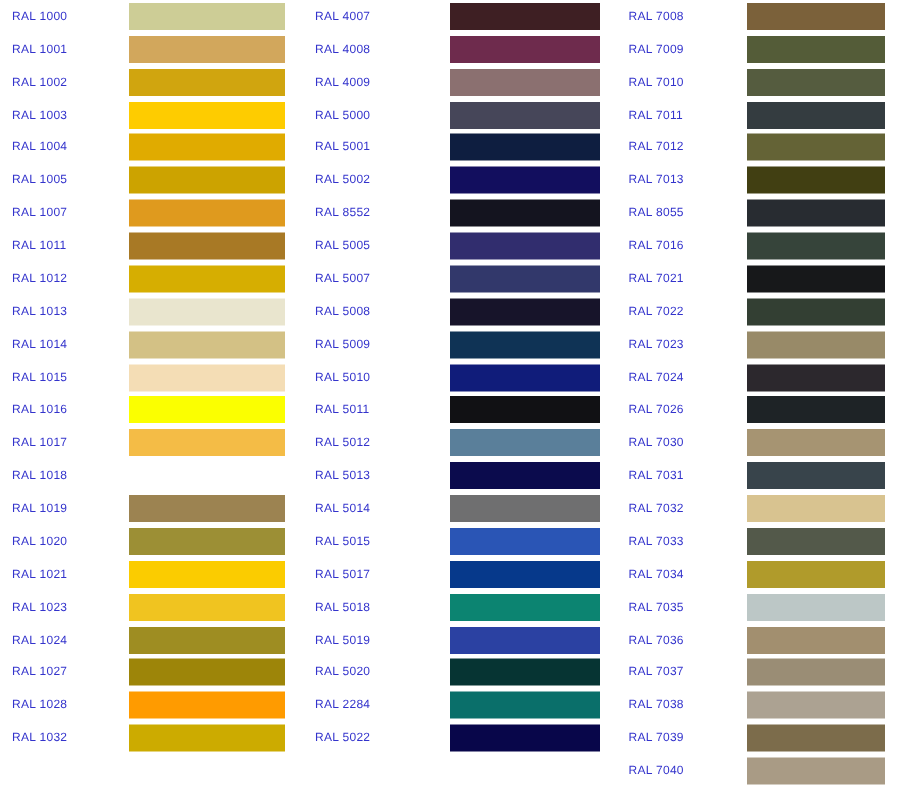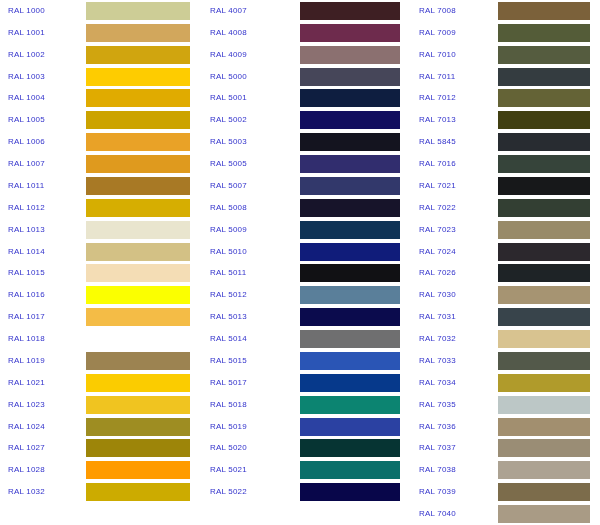--- a/index.html
+++ b/index.html
@@ -80,24 +80,20 @@
       </div>
       <div class="swatch-row">
         <span class="ral-label">RAL 1004</span>
         <span class="swatch" style="background-color: rgb(224, 171, 0);"></span>
       </div>
       <div class="swatch-row">
         <span class="ral-label">RAL 1005</span>
         <span class="swatch" style="background-color: rgb(204, 163, 0);"></span>
       </div>
       <div class="swatch-row">
-        <span class="ral-label">RAL 1006</span>
-        <span class="swatch" style="background-color: rgb(233, 162, 39);"></span>
-      </div>
-      <div class="swatch-row">
         <span class="ral-label">RAL 1007</span>
         <span class="swatch" style="background-color: rgb(223, 154, 30);"></span>
       </div>
       <div class="swatch-row">
         <span class="ral-label">RAL 1011</span>
         <span class="swatch" style="background-color: rgb(168, 121, 37);"></span>
       </div>
       <div class="swatch-row">
         <span class="ral-label">RAL 1012</span>
         <span class="swatch" style="background-color: rgb(214, 174, 1);"></span>
@@ -124,20 +120,24 @@
       </div>
       <div class="swatch-row">
         <span class="ral-label">RAL 1018</span>
         <span class="swatch"></span>
       </div>
       <div class="swatch-row">
         <span class="ral-label">RAL 1019</span>
         <span class="swatch" style="background-color: rgb(156, 131, 81);"></span>
       </div>
       <div class="swatch-row">
+        <span class="ral-label">RAL 1020</span>
+        <span class="swatch" style="background-color: rgb(156, 143, 53);"></span>
+      </div>
+      <div class="swatch-row">
         <span class="ral-label">RAL 1021</span>
         <span class="swatch" style="background-color: rgb(251, 204, 0);"></span>
       </div>
       <div class="swatch-row">
         <span class="ral-label">RAL 1023</span>
         <span class="swatch" style="background-color: rgb(240, 196, 32);"></span>
       </div>
       <div class="swatch-row">
         <span class="ral-label">RAL 1024</span>
         <span class="swatch" style="background-color: rgb(158, 141, 34);"></span>
@@ -174,21 +174,21 @@
       </div>
       <div class="swatch-row">
         <span class="ral-label">RAL 5001</span>
         <span class="swatch" style="background-color: rgb(14, 30, 64);"></span>
       </div>
       <div class="swatch-row">
         <span class="ral-label">RAL 5002</span>
         <span class="swatch" style="background-color: rgb(18, 14, 94);"></span>
       </div>
       <div class="swatch-row">
-        <span class="ral-label">RAL 5003</span>
+        <span class="ral-label">RAL 8552</span>
         <span class="swatch" style="background-color: rgb(20, 20, 31);"></span>
       </div>
       <div class="swatch-row">
         <span class="ral-label">RAL 5005</span>
         <span class="swatch" style="background-color: rgb(49, 45, 110);"></span>
       </div>
       <div class="swatch-row">
         <span class="ral-label">RAL 5007</span>
         <span class="swatch" style="background-color: rgb(50, 56, 107);"></span>
       </div>
@@ -234,21 +234,21 @@
       </div>
       <div class="swatch-row">
         <span class="ral-label">RAL 5019</span>
         <span class="swatch" style="background-color: rgb(43, 65, 162);"></span>
       </div>
       <div class="swatch-row">
         <span class="ral-label">RAL 5020</span>
         <span class="swatch" style="background-color: rgb(6, 52, 51);"></span>
       </div>
       <div class="swatch-row">
-        <span class="ral-label">RAL 5021</span>
+        <span class="ral-label">RAL 2284</span>
         <span class="swatch" style="background-color: rgb(10, 111, 106);"></span>
       </div>
       <div class="swatch-row">
         <span class="ral-label">RAL 5022</span>
         <span class="swatch" style="background-color: rgb(8, 6, 74);"></span>
       </div>
     </div>
     <div class="column col-3">
       <div class="swatch-row">
         <span class="ral-label">RAL 7008</span>
@@ -268,21 +268,21 @@
       </div>
       <div class="swatch-row">
         <span class="ral-label">RAL 7012</span>
         <span class="swatch" style="background-color: rgb(100, 99, 54);"></span>
       </div>
       <div class="swatch-row">
         <span class="ral-label">RAL 7013</span>
         <span class="swatch" style="background-color: rgb(65, 63, 18);"></span>
       </div>
       <div class="swatch-row">
-        <span class="ral-label">RAL 5845</span>
+        <span class="ral-label">RAL 8055</span>
         <span class="swatch" style="background-color: rgb(40, 44, 49);"></span>
       </div>
       <div class="swatch-row">
         <span class="ral-label">RAL 7016</span>
         <span class="swatch" style="background-color: rgb(54, 68, 58);"></span>
       </div>
       <div class="swatch-row">
         <span class="ral-label">RAL 7021</span>
         <span class="swatch" style="background-color: rgb(23, 24, 26);"></span>
       </div>

